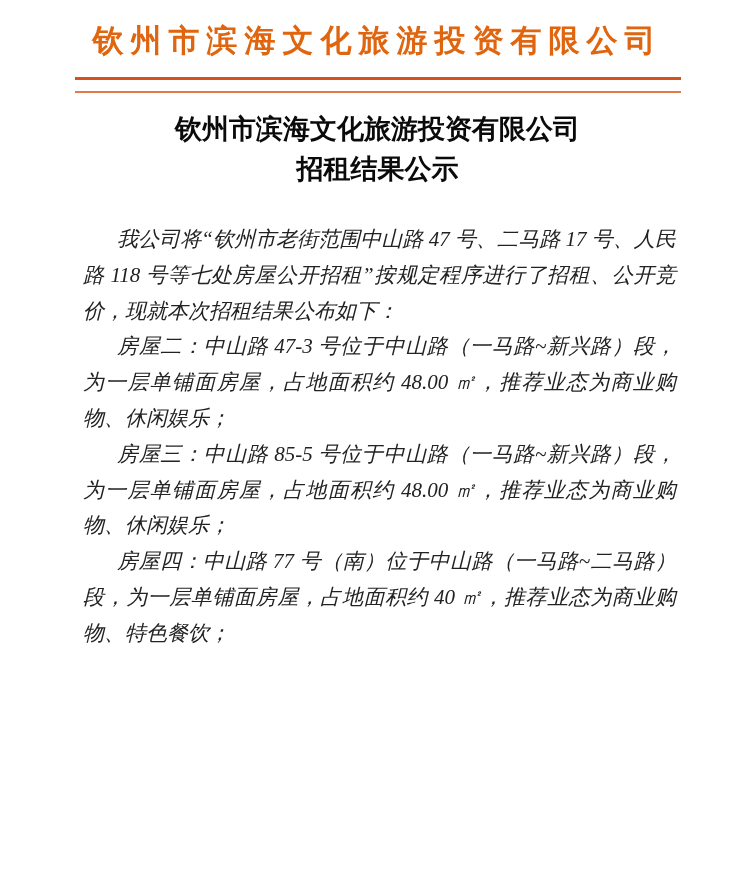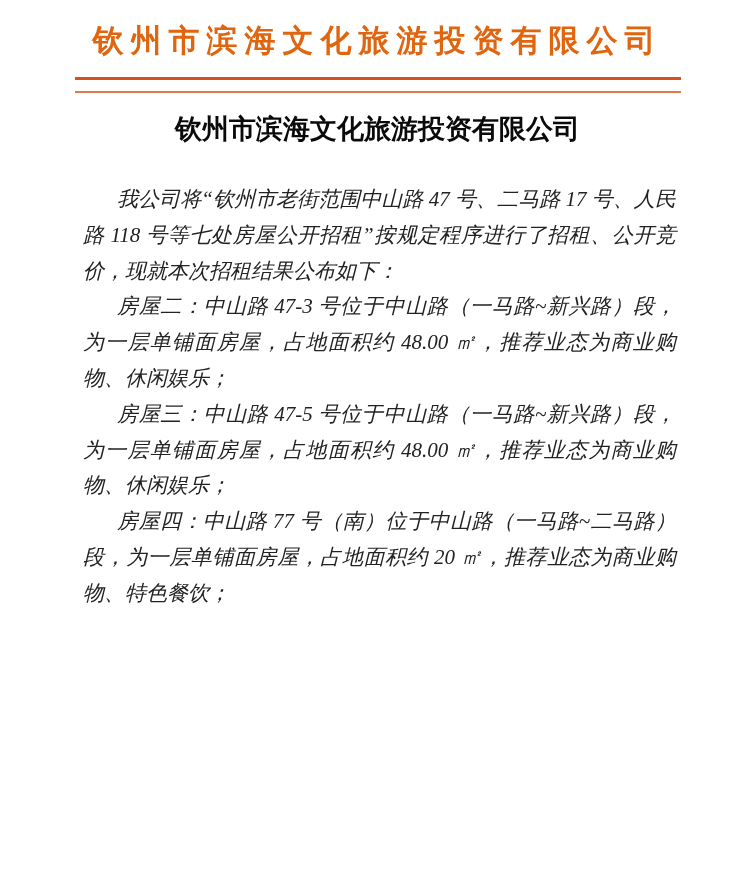--- a/index.html
+++ b/index.html
@@ -80,24 +80,25 @@
 <div class="page">
 
   <div class="letterhead">
     <div class="company">钦州市滨海文化旅游投资有限公司</div>
   </div>
 
   <div class="letterhead-rules"></div>
 
   <div class="doc-title">
     <div>钦州市滨海文化旅游投资有限公司</div>
+    <div>招租结果公示</div>
   </div>
 
   <div class="doc-body">
     <p>我公司将“钦州市老街范围中山路 47 号、二马路 17 号、人民路 118 号等七处房屋公开招租”按规定程序进行了招租、公开竞价，现就本次招租结果公布如下：</p>
     <p>房屋二：中山路 47-3 号位于中山路（一马路~新兴路）段，为一层单铺面房屋，占地面积约 48.00 ㎡，推荐业态为商业购物、休闲娱乐；</p>
-    <p>房屋三：中山路 47-5 号位于中山路（一马路~新兴路）段，为一层单铺面房屋，占地面积约 48.00 ㎡，推荐业态为商业购物、休闲娱乐；</p>
-    <p>房屋四：中山路 77 号（南）位于中山路（一马路~二马路）段，为一层单铺面房屋，占地面积约 20 ㎡，推荐业态为商业购物、特色餐饮；</p>
+    <p>房屋三：中山路 85-5 号位于中山路（一马路~新兴路）段，为一层单铺面房屋，占地面积约 48.00 ㎡，推荐业态为商业购物、休闲娱乐；</p>
+    <p>房屋四：中山路 77 号（南）位于中山路（一马路~二马路）段，为一层单铺面房屋，占地面积约 40 ㎡，推荐业态为商业购物、特色餐饮；</p>
   </div>
 
   <div class="page-footer">1</div>
 
 </div>
 
 </body></html>

